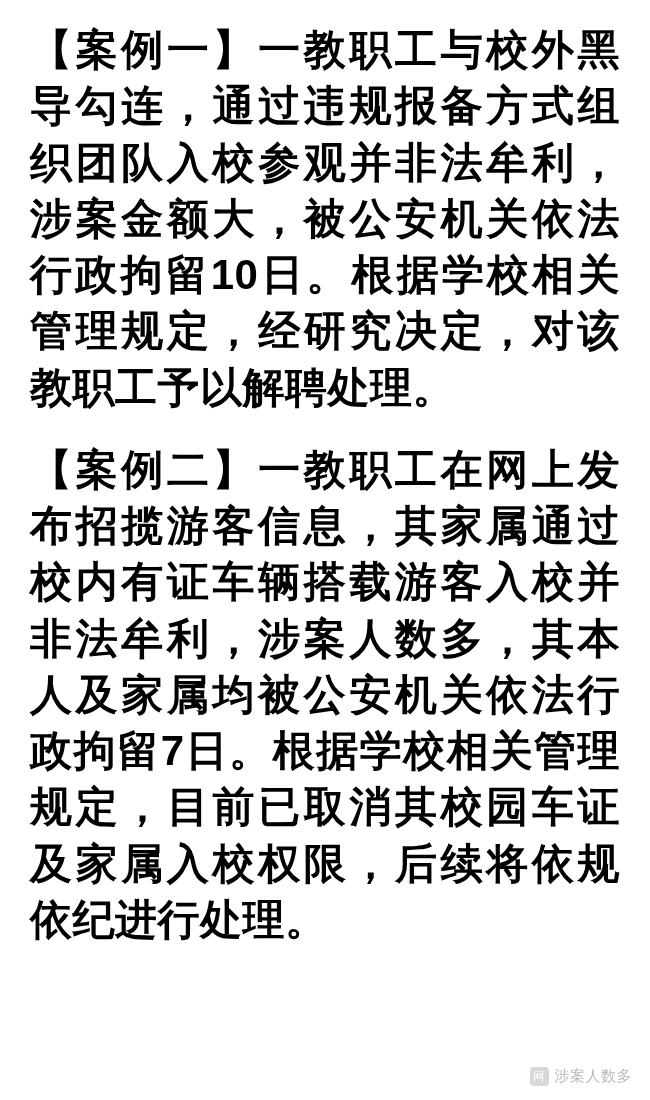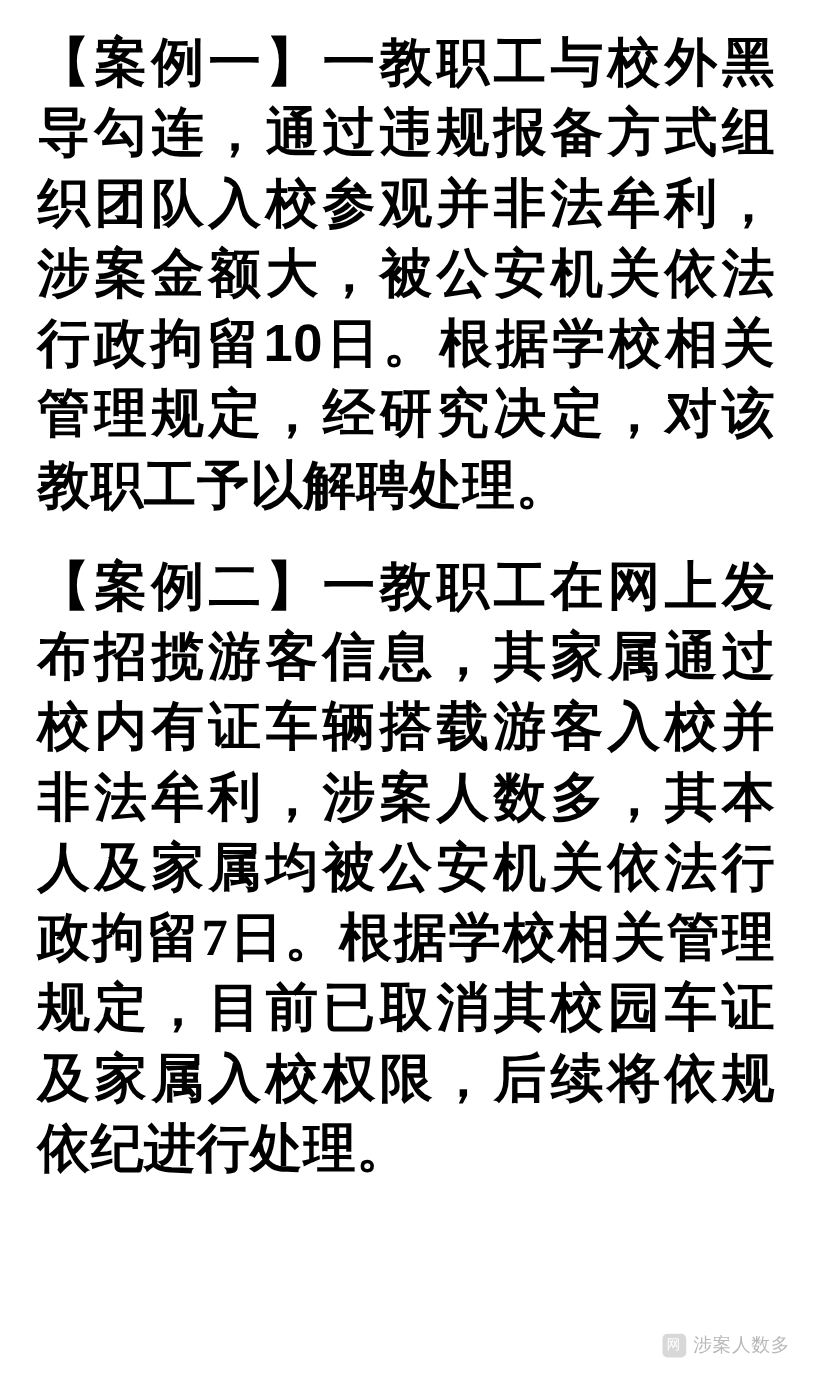--- a/index.html
+++ b/index.html
@@ -27,21 +27,20 @@
     line-height: 1.34;
     letter-spacing: 0.5px;
     font-weight: 600;
     text-align: justify;
     text-justify: inter-ideograph;
     margin: 0 0 26px 0;
     word-break: break-all;
   }
   .para:last-of-type {
     margin-bottom: 0;
-    font-family: Liberation Serif, serif;
   }
   .watermark {
     position: absolute;
     right: 18px;
     bottom: 14px;
     display: flex;
     align-items: center;
     gap: 6px;
     color: #b9b9b9;
     font-size: 15px;

